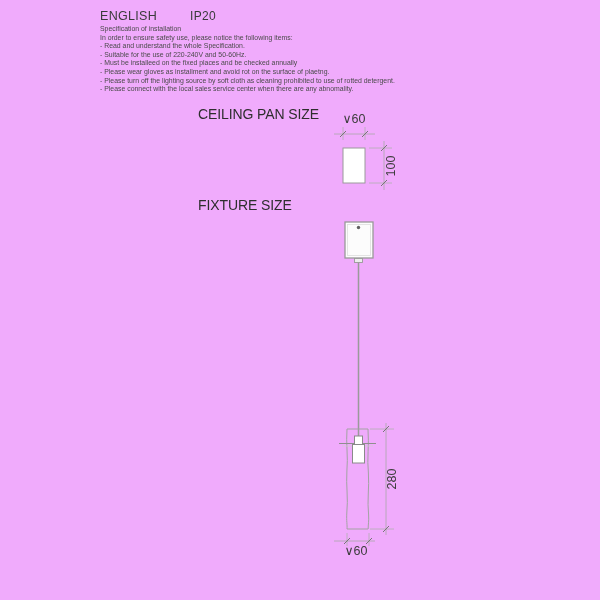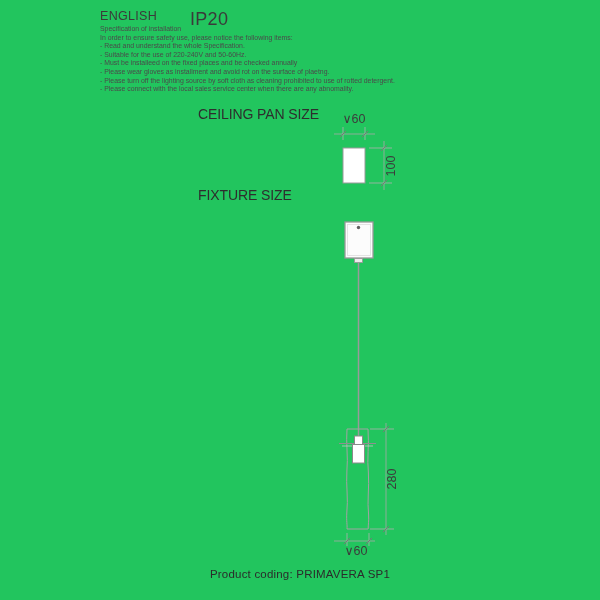--- a/index.html
+++ b/index.html
@@ -1,31 +1,31 @@
 <!DOCTYPE html>
 <html><head>
 <meta charset="utf-8">
 <style>
   * { margin: 0; padding: 0; box-sizing: border-box; }
   html, body { background: #ffffff; }
   body { width: 600px; height: 600px; position: relative; font-family: "Liberation Sans", sans-serif; }
-  .page { position: absolute; inset: 0; width: 600px; height: 600px; background: #22c55e; overflow: hidden; }
+  .page { position: absolute; inset: 0; width: 600px; height: 600px; background: #f0abfc; overflow: hidden; }
 
   
   .hdr-lang { position: absolute; left: 100px; top: 9px; font-size: 12.5px; color: #3a3a3a; letter-spacing: 0.3px; }
-  .hdr-ip { position: absolute; left: 190px; top: 9px; font-size: 18px; color: #3a3a3a; letter-spacing: 0.3px; }
+  .hdr-ip { position: absolute; left: 190px; top: 9px; font-size: 12px; color: #3a3a3a; letter-spacing: 0.3px; }
 
   
   .spec { position: absolute; left: 100px; top: 25px; width: 420px; font-size: 6.9px; line-height: 8.6px; color: #4a4a4a; }
   .spec div { white-space: nowrap; }
 
   
   .section-label { position: absolute; font-size: 14px; color: #2e2e2e; letter-spacing: -0.1px; }
   .lbl-ceiling { left: 198px; top: 106px; }
-  .lbl-fixture { left: 198px; top: 187px; }
+  .lbl-fixture { left: 198px; top: 197px; }
 
   
   svg.drawing { position: absolute; left: 0; top: 0; width: 600px; height: 600px; }
 
   
   .dim { position: absolute; font-size: 12.5px; color: #3c3c3c; font-family: "Liberation Sans", sans-serif; }
   .dim-center { display: flex; align-items: center; justify-content: center; }
   .dim-ceiling-d { left: 330px; top: 111px; width: 48px; text-align: center; }
   .dim-ceiling-h { left: 374px; top: 150px; width: 34px; height: 32px; transform: rotate(-90deg); }
   .dim-280 { left: 375px; top: 462px; width: 34px; height: 34px; transform: rotate(-90deg); }
@@ -107,15 +107,14 @@
       <line x1="344" y1="544" x2="350" y2="538" stroke="#777" stroke-width="1"></line>
       <line x1="366" y1="544" x2="372" y2="538" stroke="#777" stroke-width="1"></line>
     </g>
   </svg>
 
   <div class="dim dim-ceiling-d">∨60</div>
   <div class="dim dim-center dim-ceiling-h">100</div>
   <div class="dim dim-center dim-280">280</div>
   <div class="dim dim-bottom-d">∨60</div>
 
-  <div class="product-coding">Product coding: PRIMAVERA SP1</div>
 
 </div>
 
 </body></html>

